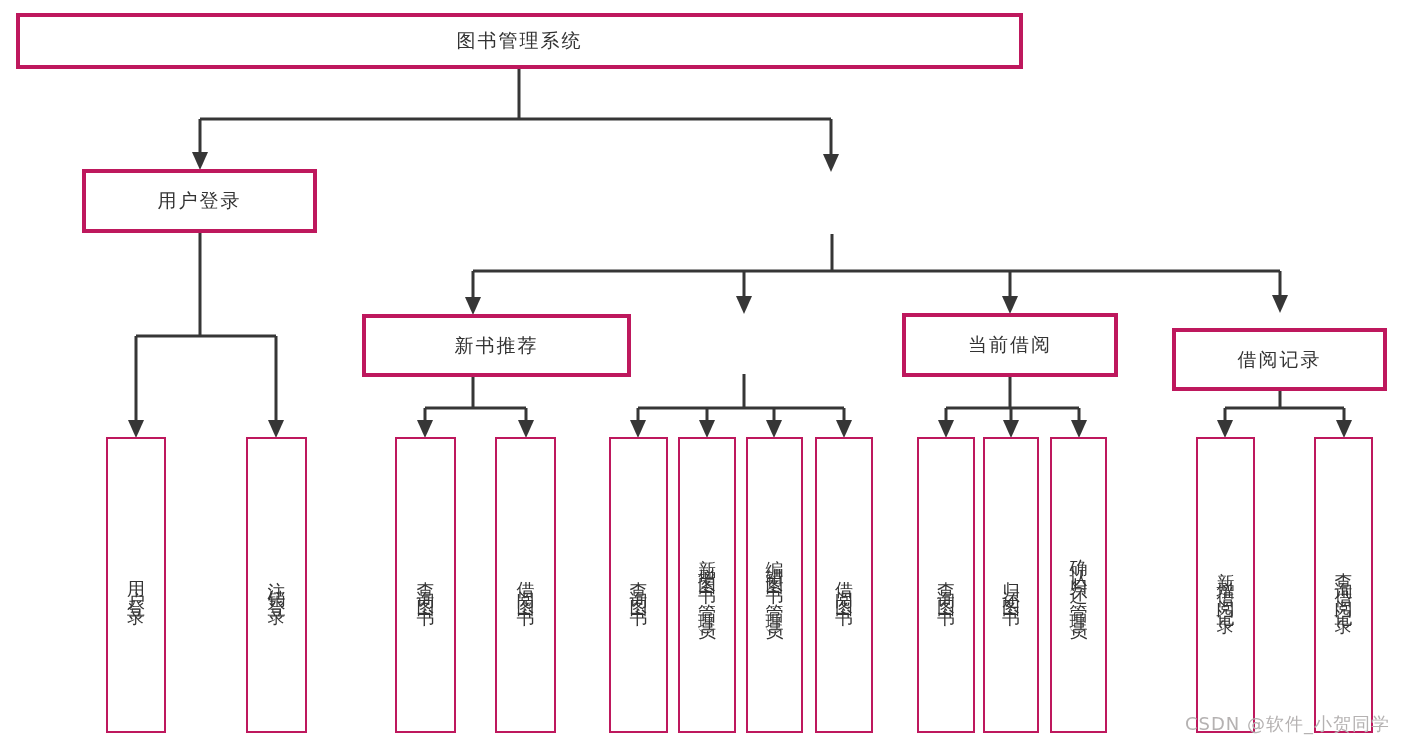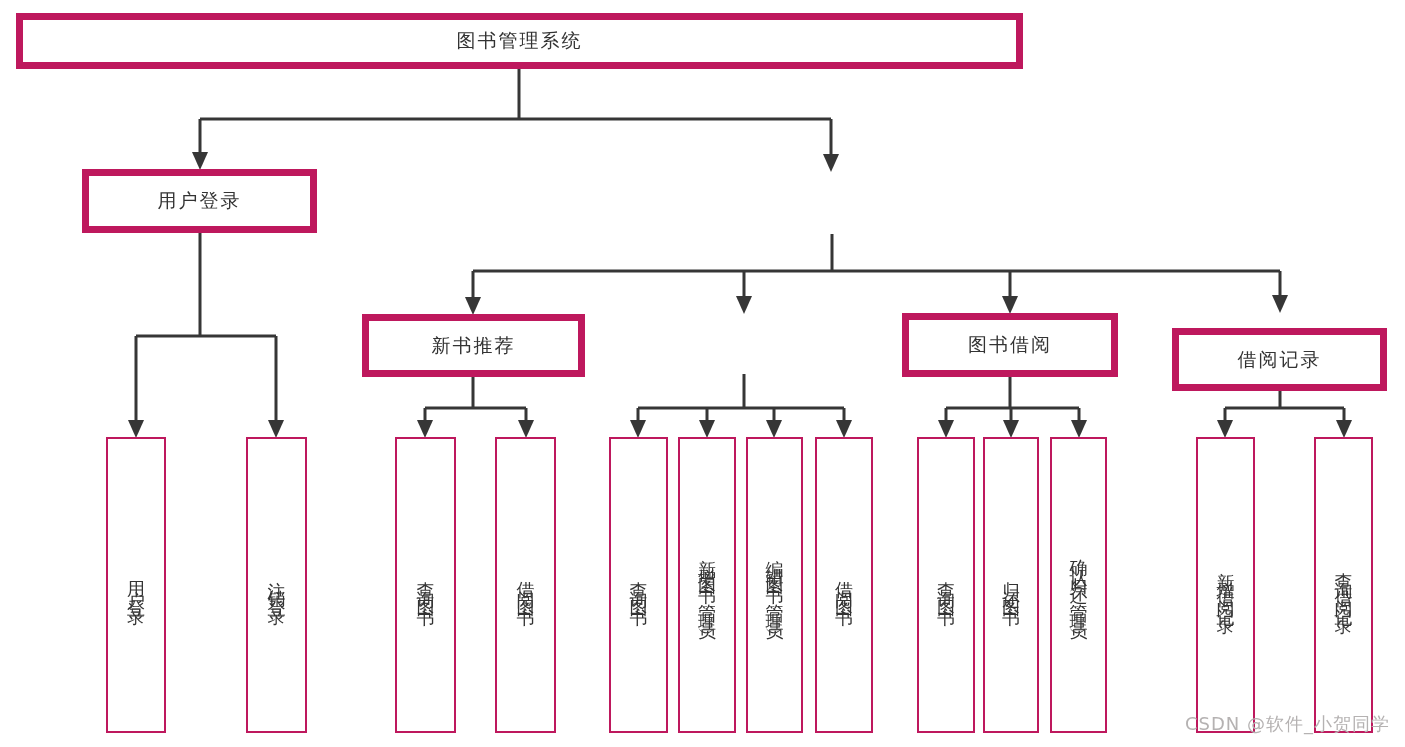--- a/index.html
+++ b/index.html
@@ -18,21 +18,21 @@
   }
   .connectors {
     position: absolute;
     left: 0;
     top: 0;
     pointer-events: none;
   }
   .node {
     position: absolute;
     box-sizing: border-box;
-    border: 7px solid #be185d;
+    border: 4px solid #be185d;
     background: #ffffff;
     display: flex;
     align-items: center;
     justify-content: center;
     font-size: 19px;
     letter-spacing: 2px;
     color: #333333;
     white-space: nowrap;
   }
   .leaf {
@@ -95,25 +95,25 @@
   </svg>
 
   <div class="node" style="left:16px;top:13px;width:1007px;height:56px">
     <span class="lbl">图书管理系统</span>
   </div>
 
   <div class="node" style="left:82px;top:169px;width:235px;height:64px">
     <span class="lbl">用户登录</span>
   </div>
 
-  <div class="node" style="left:362px;top:314px;width:223px;height:63px">
+  <div class="node" style="left:362px;top:314px;width:269px;height:63px">
     <span class="lbl">新书推荐</span>
   </div>
   <div class="node" style="left:902px;top:313px;width:216px;height:64px">
-    <span class="lbl">图书借阅</span>
+    <span class="lbl">当前借阅</span>
   </div>
   <div class="node" style="left:1172px;top:328px;width:215px;height:63px">
     <span class="lbl">借阅记录</span>
   </div>
 
   <div class="node leaf" style="left:106px;top:437px;width:60px;height:296px">
     <span class="lbl">用户登录</span>
   </div>
   <div class="node leaf" style="left:246px;top:437px;width:61px;height:296px">
     <span class="lbl">注销登录</span>

